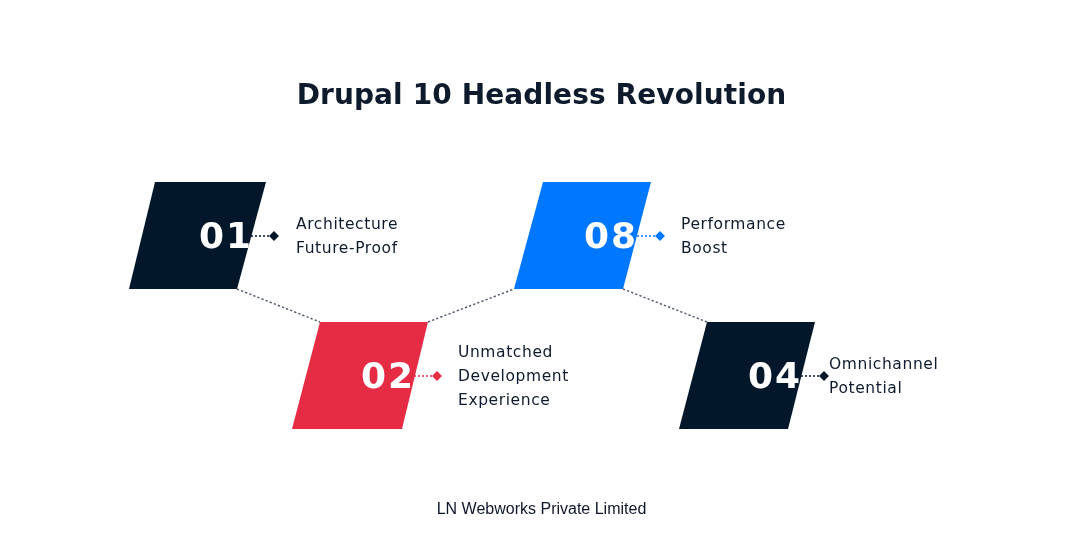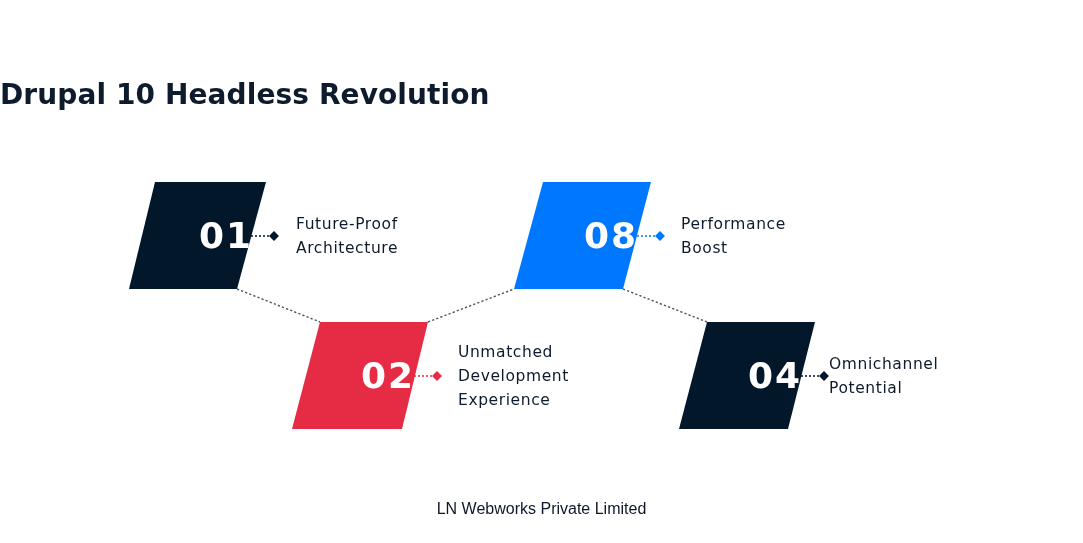--- a/index.html
+++ b/index.html
@@ -12,21 +12,21 @@
       height: 543px;
       position: relative;
       overflow: hidden;
       font-family: "Liberation Sans", "DejaVu Sans", sans-serif;
     }
     .title {
       position: absolute;
       left: 0;
       top: 78px;
       width: 1083px;
-      text-align: left;
+      text-align: center;
       font-size: 28px;
       font-weight: 700;
       color: #0E1B2C;
       letter-spacing: 0.1px;
       font-family: "DejaVu Sans", sans-serif;
     }
     .canvas {
       position: absolute;
       left: 0;
       top: 0;
@@ -101,22 +101,22 @@
     <rect x="820.5" y="372.5" width="7" height="7" fill="#02172A" transform="rotate(45 824 376)"></rect>
   </g>
 </svg>
 
 <div class="num" style="left:143px; top:216px;">01</div>
 <div class="num" style="left:305px; top:356px;">02</div>
 <div class="num" style="left:528px; top:216px;">08</div>
 <div class="num" style="left:692px; top:356px;">04</div>
 
 <div class="label" style="left:296px; top:212px;">
+  <span>Architecture</span>
   <span>Future-Proof</span>
-  <span>Architecture</span>
 </div>
 
 <div class="label" style="left:458px; top:340px;">
   <span>Unmatched</span>
   <span>Development</span>
   <span>Experience</span>
 </div>
 
 <div class="label" style="left:681px; top:212px;">
   <span>Performance</span>

